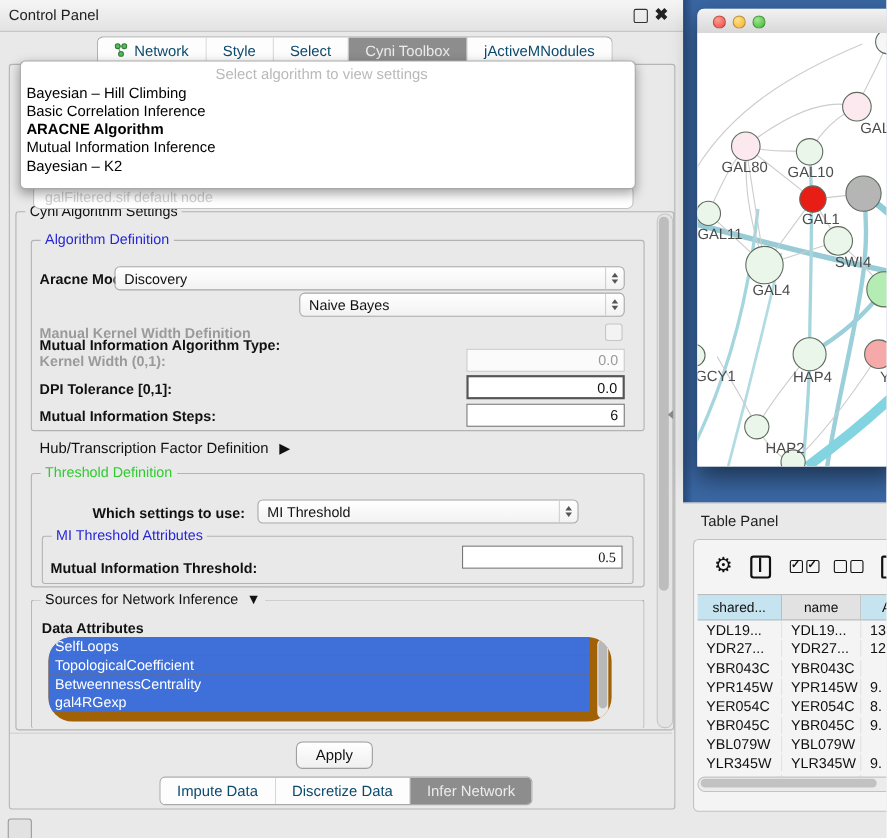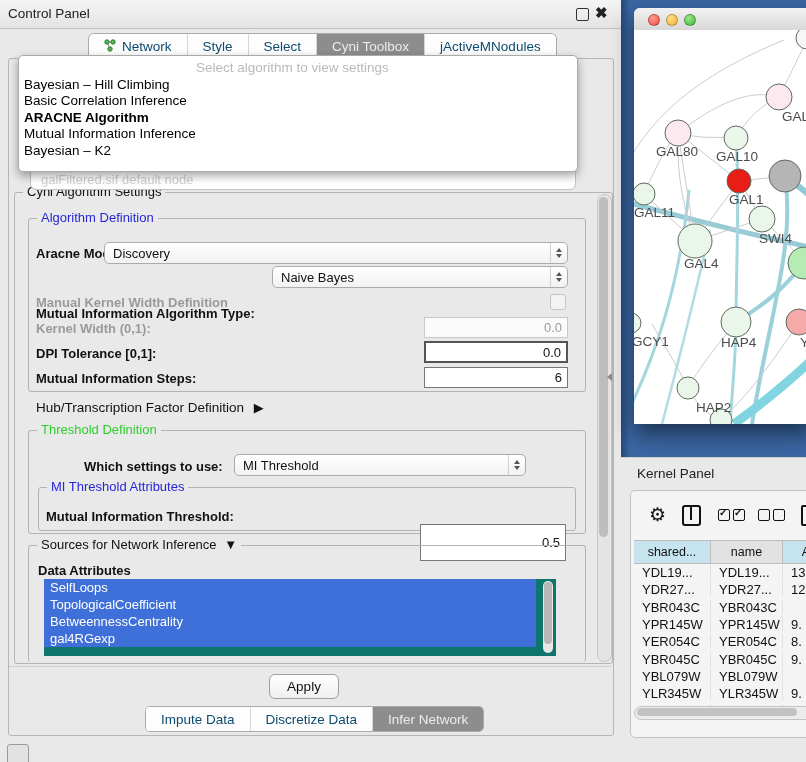--- a/index.html
+++ b/index.html
@@ -63,21 +63,21 @@
 
   .checkbox{width:14px;height:14px;border:1px solid #c6c6c6;border-radius:3px;background:#f3f3f3;}
 
   
   .vsb{background:#e4e4e4;border:1px solid #c6c6c6;border-radius:7px;}
   .vsb .thumb{position:absolute;left:1px;width:9px;background:#bdbdbd;border-radius:5px;}
   .hsb{background:#ececec;border:1px solid #c3c3c3;border-radius:7px;}
   .hsb .thumb{position:absolute;top:1px;height:8px;background:#c2c2c2;border-radius:5px;}
 
   
-  #attr-list{left:44px;top:579px;width:512px;height:77px;background:#0f766e;overflow:hidden;z-index:5;}
+  #attr-list{left:44px;top:579px;width:512px;height:77px;background:#a16207;overflow:hidden;z-index:5;border-radius:22px;}
   .attr-item{height:17px;line-height:17px;padding-left:6px;font-size:13px;background:#3f6fd8;color:#fff;
              width:486px;}
   #attr-sb{position:absolute;right:3px;top:2px;width:10px;height:72px;background:#e8e8e8;border-radius:5px;}
   #attr-sb .thumb{position:absolute;left:1px;top:1px;width:8px;height:62px;background:#b8b8b8;border-radius:4px;}
 
   
   #apply-btn{left:269px;top:674px;width:68px;height:23px;background:linear-gradient(#ffffff,#efefef);
              border:1px solid #9f9f9f;border-radius:6px;display:flex;align-items:center;justify-content:center;
              font-size:13.5px;}
   #bottom-tabs{left:145px;top:706px;height:24px;display:flex;border:1px solid #aaaaaa;border-radius:5px;
@@ -222,21 +222,21 @@
     <span class="stepper">
         <span class="tri-up"></span>
         <span class="tri-down"></span>
       </span>
   </div>
 
   <div class="abs group" style="left:38px;top:487px;width:536px;height:42px;">
     <span class="gtitle blue">MI Threshold Attributes</span>
   </div>
   <div class="abs flabel" style="left:46px;top:509px;">Mutual Information Threshold:</div>
-  <div class="abs tfield norm" style="left:420px;top:524px;width:146px;height:37px;">0.5</div>
+  <div class="abs tfield norm" style="left:420px;top:496px;width:146px;height:21px;font-family:Liberation Serif, serif;">0.5</div>
 
   <div class="abs group" style="left:28px;top:545px;width:556px;height:116px;border-bottom:none;">
     <span class="gtitle">
       <span>Sources for Network Inference</span>
       <span style="margin-left:4px;">▼</span>
     </span>
   </div>
   <div class="abs flabel" style="left:38px;top:563px;">Data Attributes</div>
   <div class="abs" id="attr-list">
     <div id="attr-items">
@@ -338,21 +338,21 @@
             <text x="-2" y="316">GCY1</text>
             <text x="87" y="317">HAP4</text>
             <text x="166" y="317">Y</text>
             <text x="62" y="382">HAP2</text>
           </g>
       </svg>
     </div>
   </div>
 
   <div class="abs" id="tp-header"></div>
-  <div class="abs" id="tp-title" style="left:637px;top:466px;">Kernel Panel</div>
+  <div class="abs" id="tp-title" style="left:637px;top:466px;">Table Panel</div>
 
   <div class="abs" id="tp-box">
     <div class="abs" id="tp-toolbar">
       <span class="gear" style="margin-left:6px;">⚙</span>
       <span class="cols-icon" style="margin-left:16px;"></span>
       <span style="margin-left:17px;display:flex;gap:3px;">
         <span class="cb checked"></span>
           <span class="cb checked"></span>
       </span>
       <span style="margin-left:13px;display:flex;gap:3px;">

